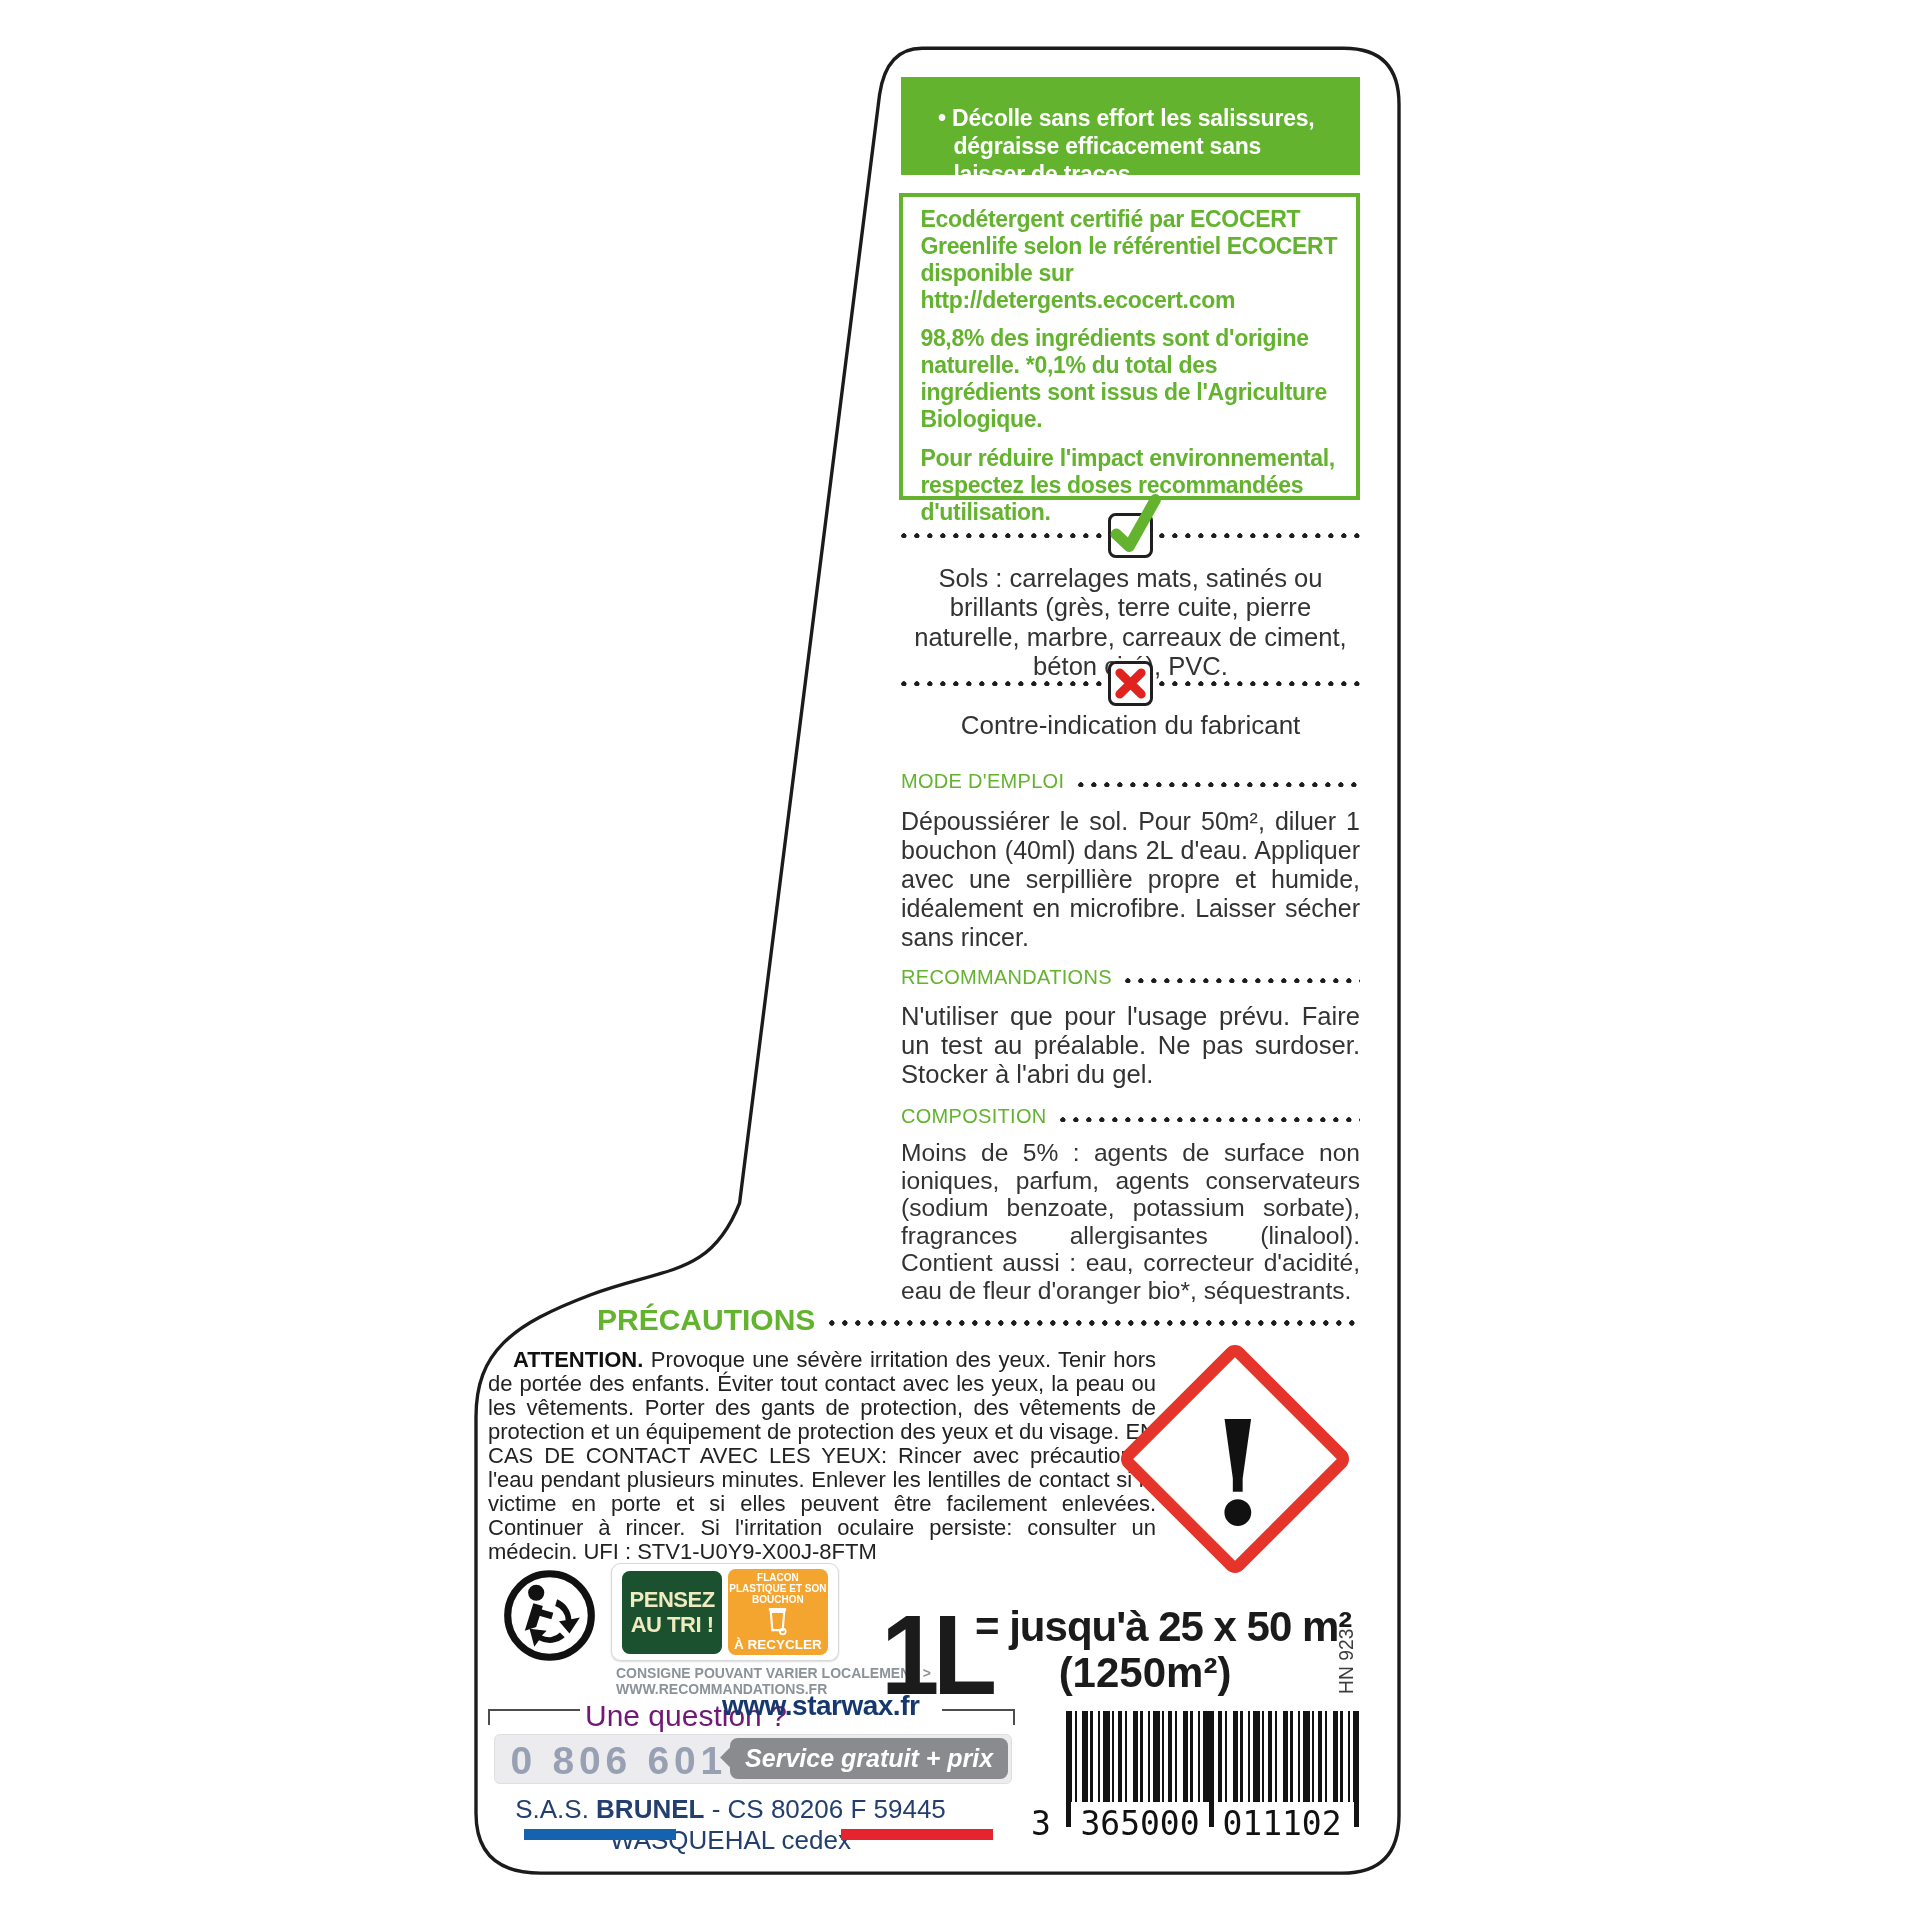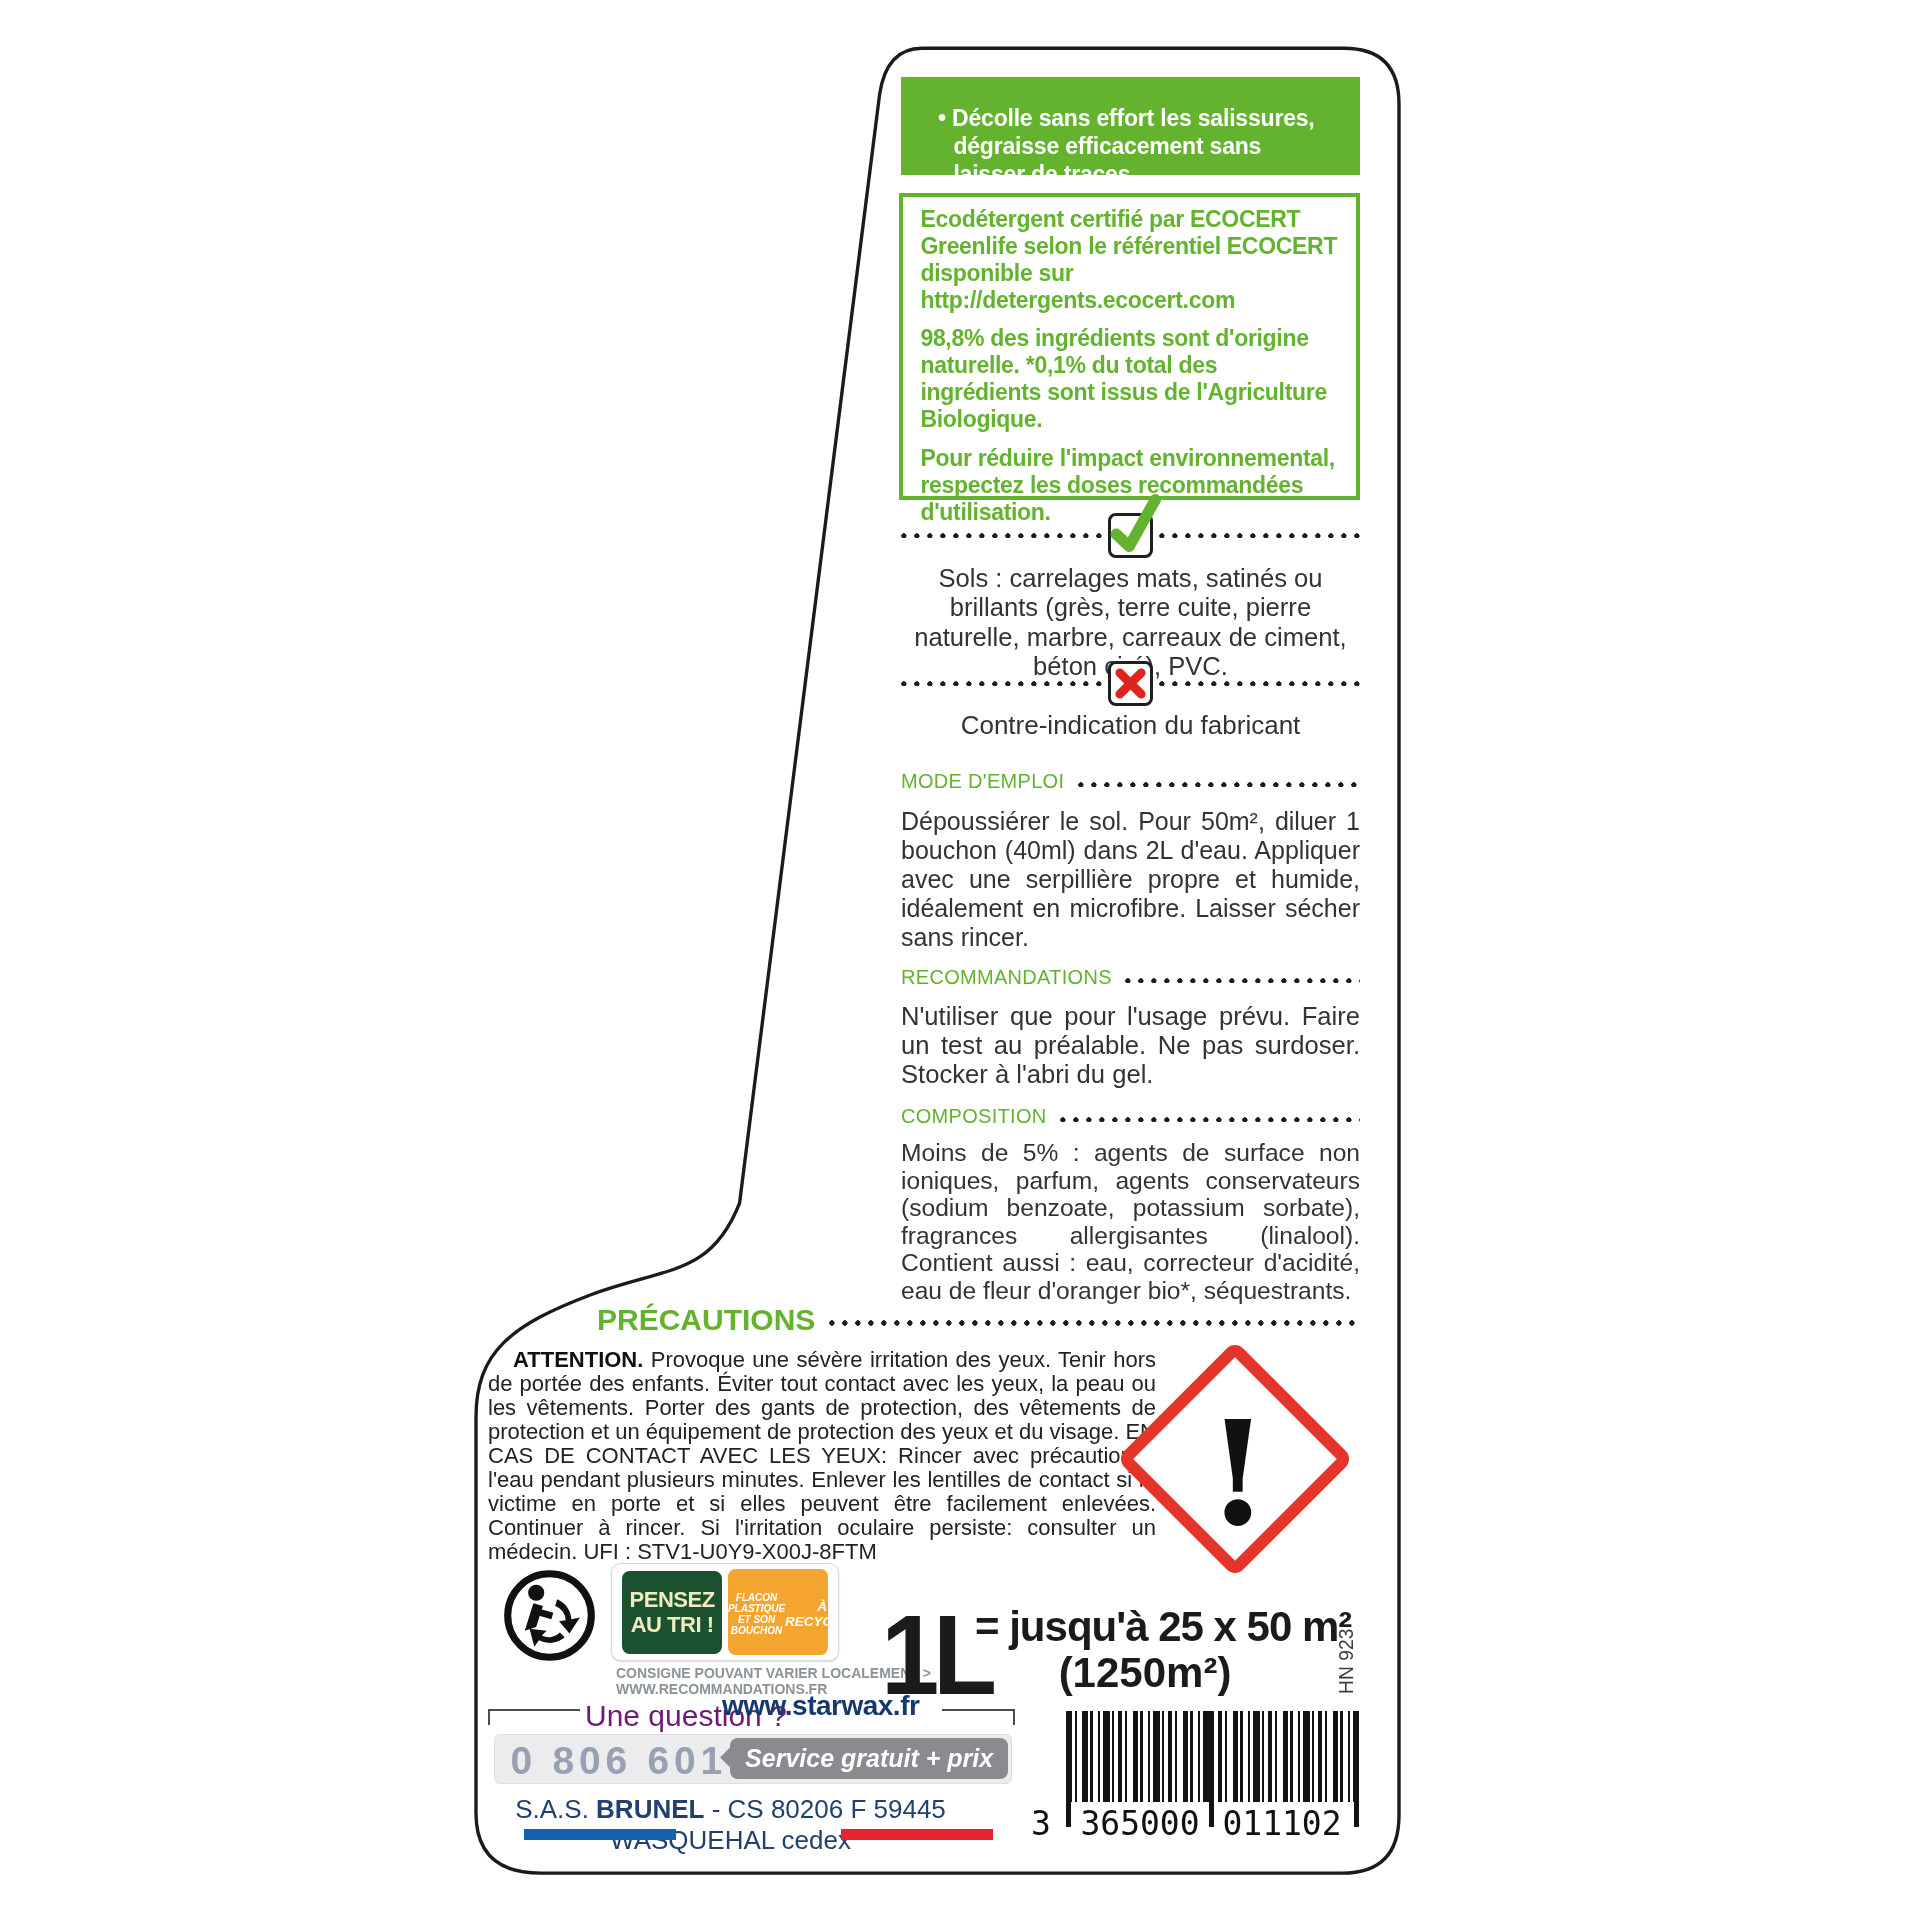--- a/index.html
+++ b/index.html
@@ -58,21 +58,21 @@
     font-size:145px;font-weight:900;color:#111;font-family:"DejaVu Serif",serif;}
 
   
   .triman{left:502px;top:1568px;width:95px;height:95px;}
   .sticker{left:611px;top:1563px;width:228px;height:98px;background:#fff;border:1px solid #d8d8d8;
     border-radius:9.7px;box-shadow:0 1px 1.9px rgba(0,0,0,0.15);display:flex;align-items:center;
     justify-content:center;gap:5.8px;}
   .panel{width:100px;height:83px;border-radius:7.7px;color:#fff;text-align:center;overflow:hidden;}
   .panel.green{background:#1c5130;display:flex;align-items:center;justify-content:center;}
   .panel.green span{font-weight:900;font-size:22px;line-height:25px;color:#f0ecc0;letter-spacing:-0.5px;}
-  .panel.orange{background:#f3a52f;display:flex;flex-direction:row;align-items:center;padding-top:3.9px;font-style:italic;}
+  .panel.orange{background:#f3a52f;display:flex;flex-direction:column;align-items:center;padding-top:3.9px;}
   .panel.orange .t1{font-size:10px;line-height:11px;font-weight:900;}
   .panel.orange .t2{font-size:13.5px;font-weight:900;margin-top:1px;}
   .consigne{left:616px;top:1665px;font-size:14px;line-height:16.4px;color:#8b9298;font-weight:bold;}
 
   
   .bracket-l{left:488px;top:1709px;width:92px;height:16.4px;border-top:2.9px solid #4d4d4d;border-left:2.9px solid #4d4d4d;}
   .bracket-r{left:942px;top:1709px;width:73px;height:16.4px;border-top:2.9px solid #4d4d4d;border-right:2.9px solid #4d4d4d;}
   .q-text{left:585px;top:1699px;font-size:30px;color:#701a75;}
   .site{left:722px;top:1690px;font-size:28px;font-weight:900;color:#16386e;letter-spacing:-0.5px;}
   .phone-outer{left:494px;top:1734px;width:518px;height:50px;background:#ececee;border:1.9px solid #dfdfe2;border-radius:5.8px;}

